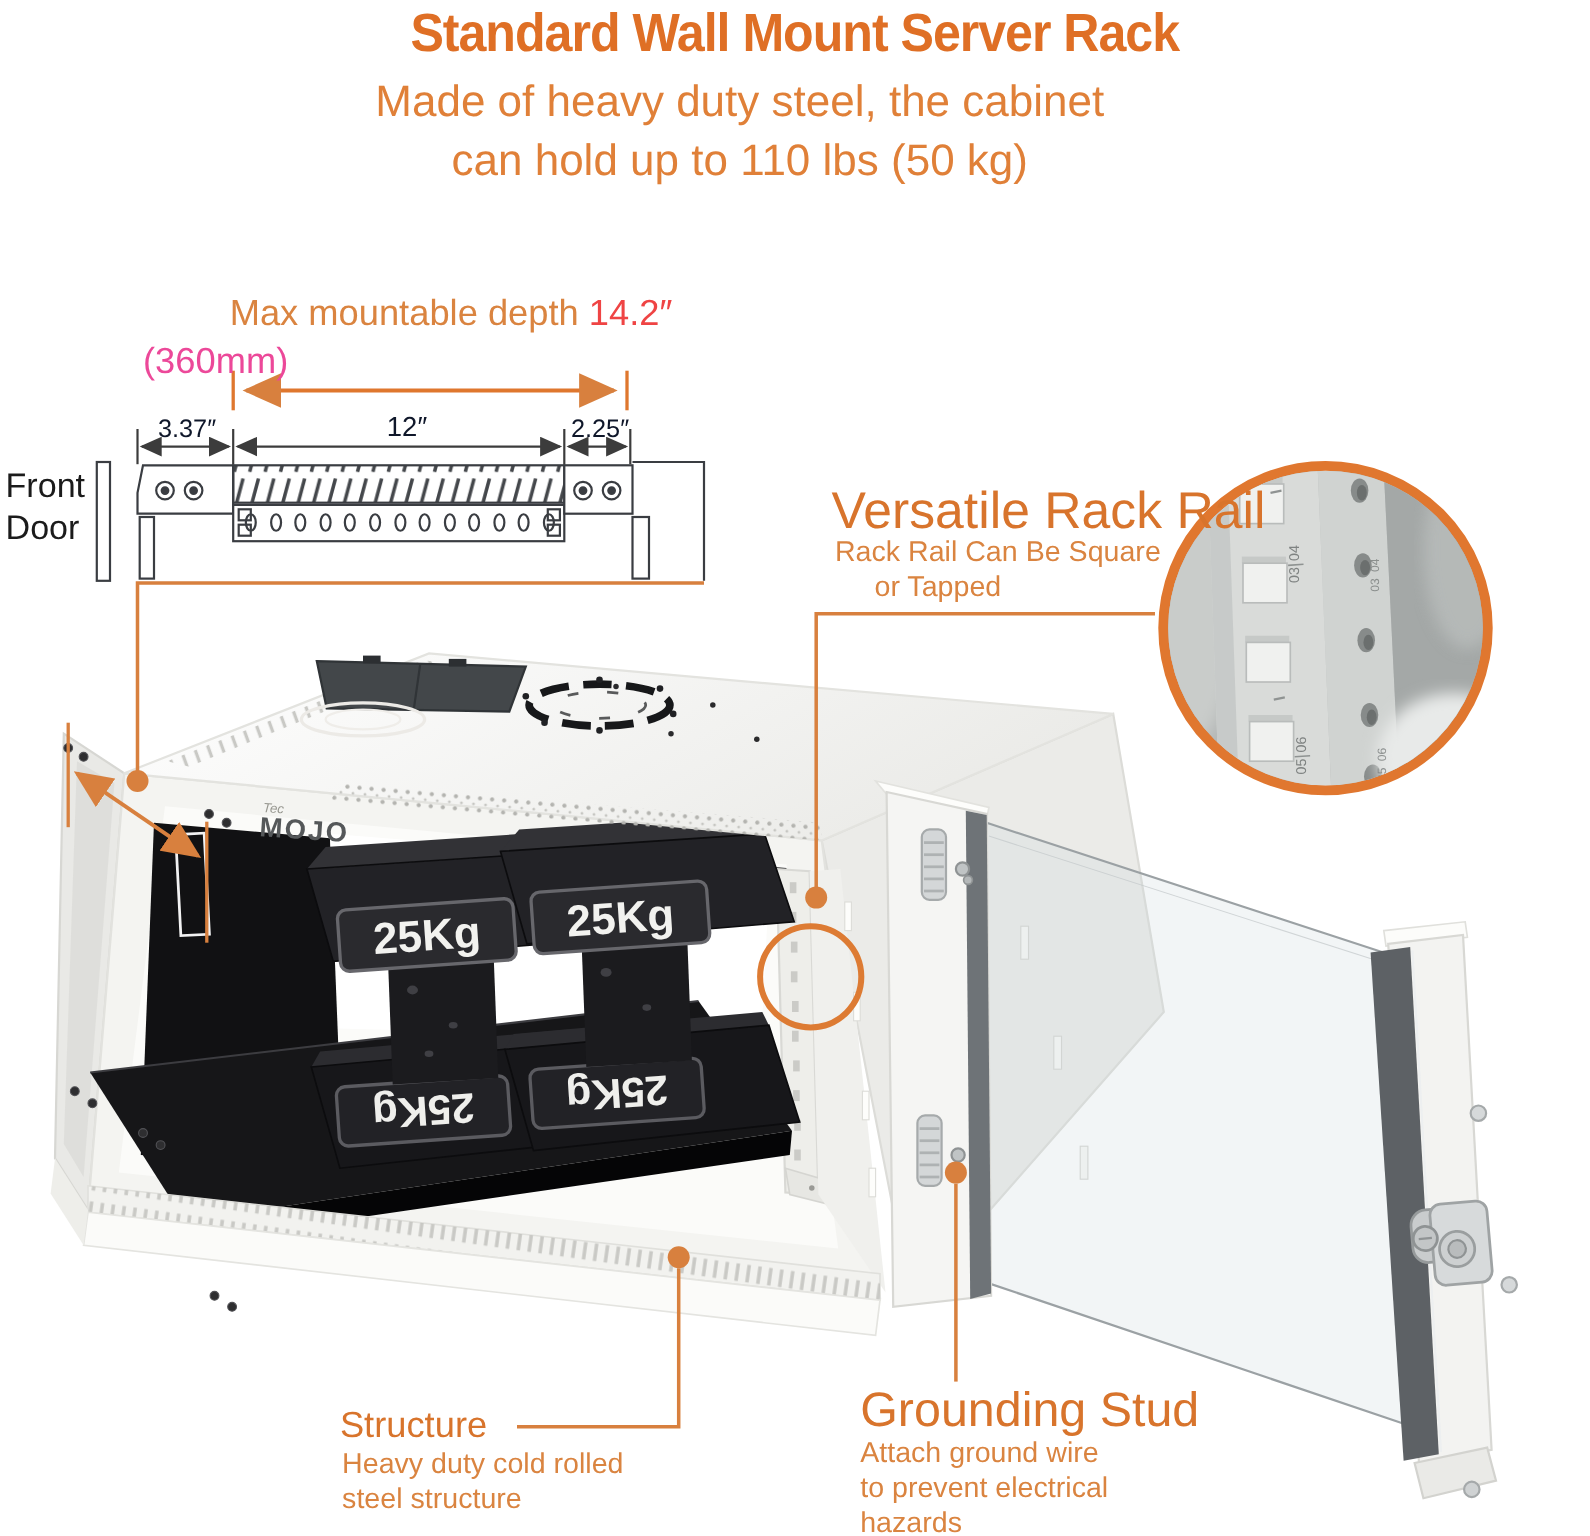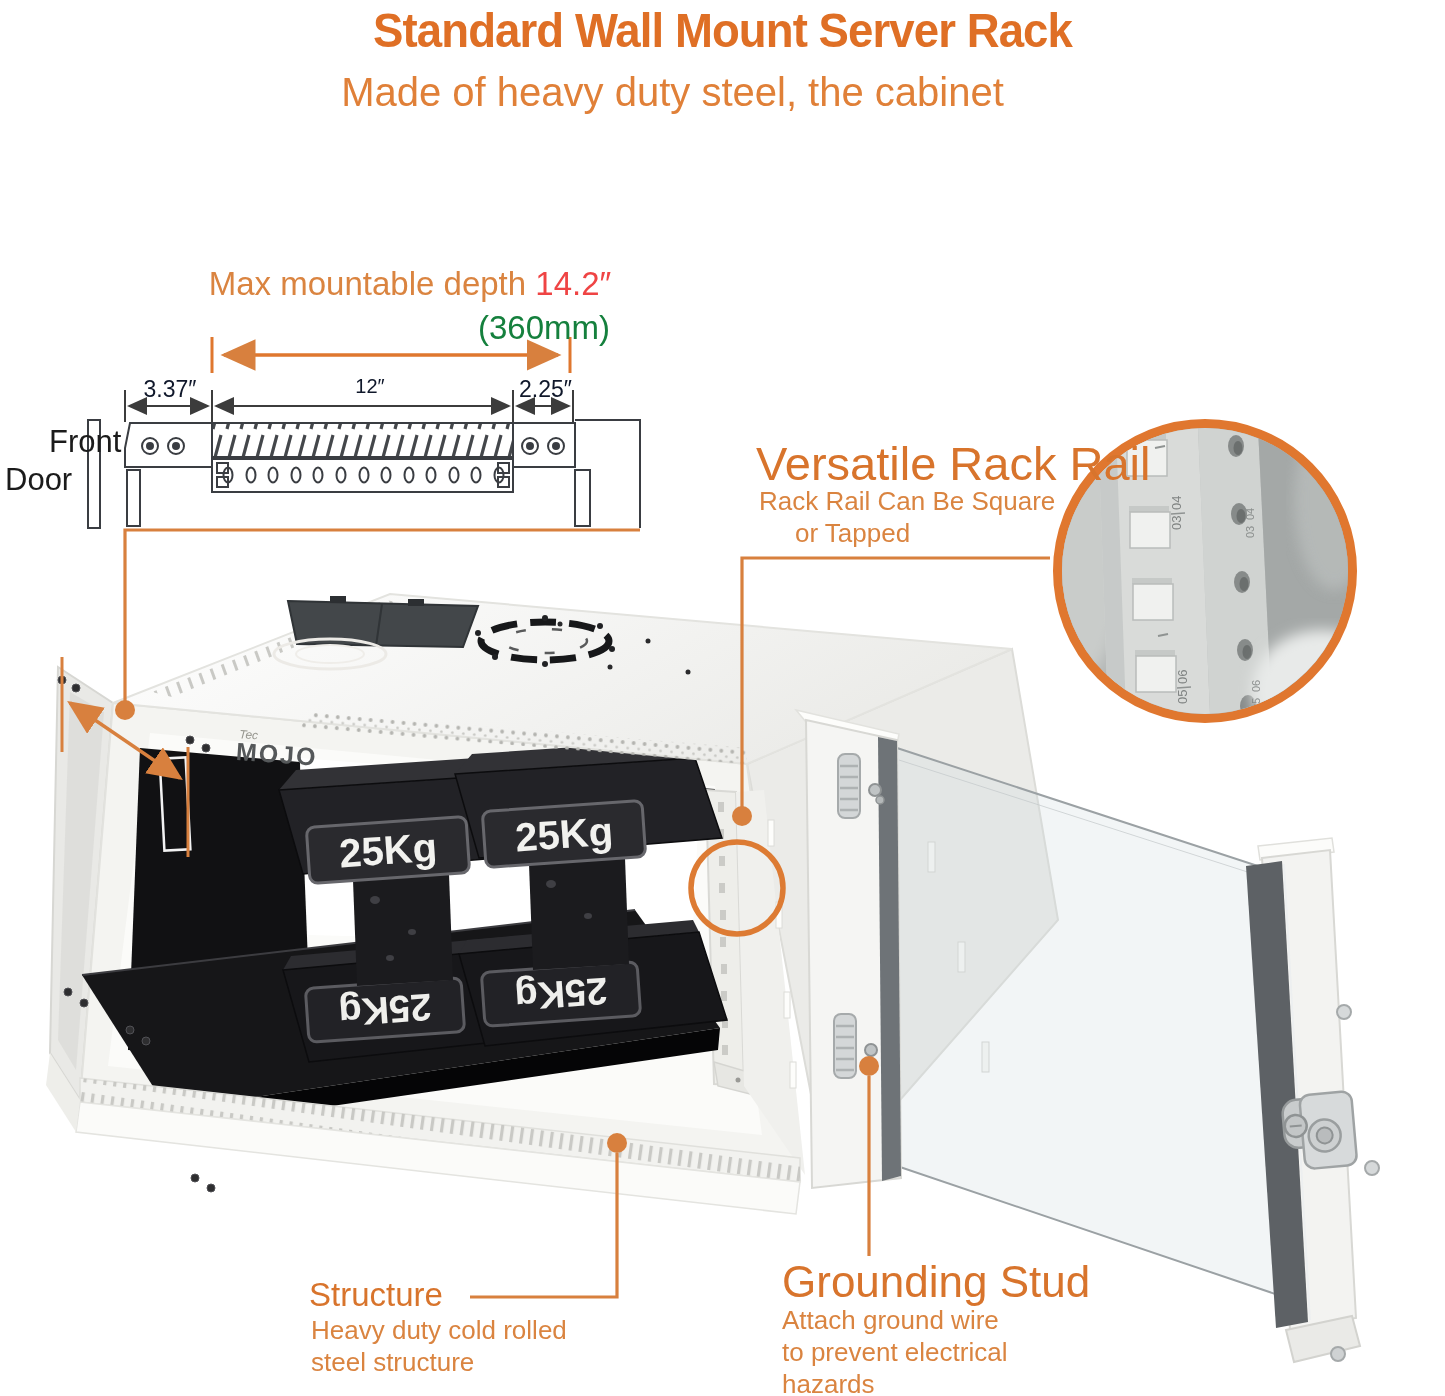--- a/index.html
+++ b/index.html
@@ -4,21 +4,21 @@
 <style>
   html,body{margin:0;padding:0;background:#fff;}
   .stage{position:relative;width:1445px;height:1396px;background:#ffffff;overflow:hidden;
          font-family:"Liberation Sans", sans-serif;}
   .t{position:absolute;white-space:nowrap;line-height:1.1;}
   .title{left:0;width:1445px;top:4px;text-align:center;font-size:49px;font-weight:bold;
          color:#DF6F25;letter-spacing:-1px;transform:scaleX(.93);}
   .sub{left:0;width:1345px;text-align:center;font-size:40px;color:#E08038;}
   .depth{left:130px;width:560px;top:266px;text-align:center;font-size:33px;color:#DA8440;}
   .depth .red{color:#ef4444;}
-  .metric{left:130px;width:480px;top:310px;text-align:right;font-size:33px;color:#15803d;}
+  .metric{left:130px;width:480px;top:310px;text-align:left;font-size:33px;color:#ec4899;}
   .dim{font-size:23px;color:#0f172a;text-align:center;}
   .fdoor{font-size:31px;color:#1B1B1B;}
   .co-title{font-size:44px;color:#D8742C;}
   .co-body{font-size:26px;color:#DA8440;}
   svg{position:absolute;left:0;top:0;}
   #photo-svg{z-index:1;}
   .mag{position:absolute;z-index:3;left:1053px;top:419px;width:304px;height:304px;
        box-sizing:border-box;border:9px solid #E0772F;border-radius:50%;overflow:hidden;
        background:radial-gradient(circle at 40% 45%, #cdd0cf 0%, #b2b5b4 75%);}
   #overlay-svg{z-index:5;pointer-events:none;}
@@ -398,31 +398,32 @@
     </g>
 
     <g>
       <circle cx="869" cy="1066" r="10" fill="#D8803E"></circle>
       <line x1="869" y1="1076" x2="869" y2="1256" stroke="#D8803E" stroke-width="3.2"></line>
     </g>
   </svg>
 
   <div class="t txt title">Standard Wall Mount Server Rack</div>
   <div class="t txt sub" style="top:70px;">Made of heavy duty steel, the cabinet</div>
+  <div class="t txt sub" style="top:124px;">can hold up to 110 lbs (50 kg)</div>
 
   <div class="t txt depth">
     <span>Max mountable depth </span><span class="red">14.2″</span>
   </div>
   <div class="t txt metric">(360mm)</div>
 
   <div class="t txt dim" style="left:120px;width:100px;top:377px;">3.37″</div>
-  <div class="t txt dim" style="left:315px;width:110px;top:375px;font-size:20px;">12″</div>
+  <div class="t txt dim" style="left:315px;width:110px;top:375px;font-size:25px;">12″</div>
   <div class="t txt dim" style="left:493px;width:105px;top:377px;">2.25″</div>
 
-  <div class="t txt fdoor" style="left:5px;top:425px;margin-left:44px;">Front</div>
+  <div class="t txt fdoor" style="left:5px;top:425px;">Front</div>
   <div class="t txt fdoor" style="left:5px;top:463px;">Door</div>
 
   <div class="t txt co-title" style="left:756px;top:438px;font-size:47px;">Versatile Rack Rail</div>
   <div class="t txt co-body" style="left:759px;top:487px;">Rack Rail Can Be Square</div>
   <div class="t txt co-body" style="left:759px;top:519px;margin-left:36px;">or Tapped</div>
 
   <div class="t txt co-title" style="left:309px;top:1277px;font-size:33px;">Structure</div>
   <div class="t txt co-body" style="left:311px;top:1316px;">Heavy duty cold rolled</div>
   <div class="t txt co-body" style="left:311px;top:1348px;">steel structure</div>
 

